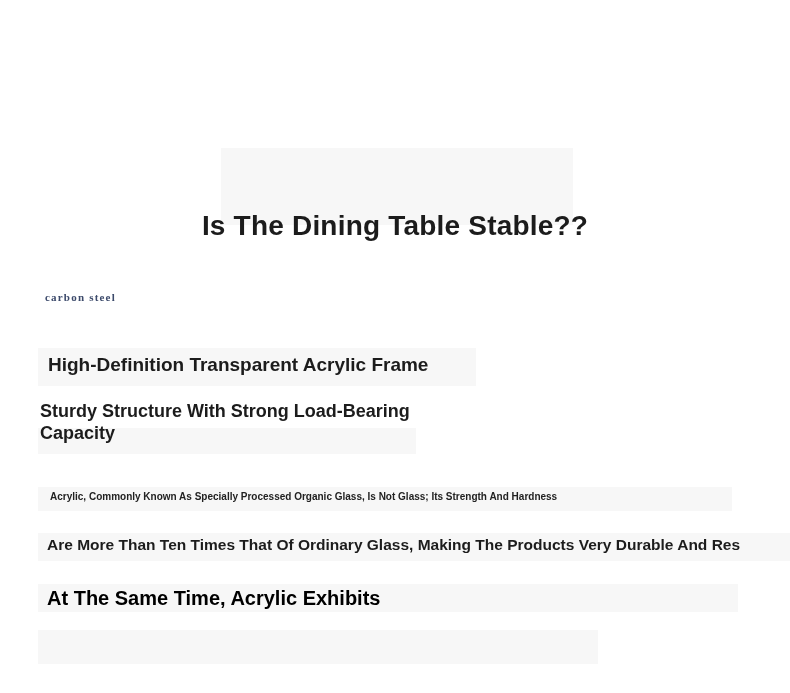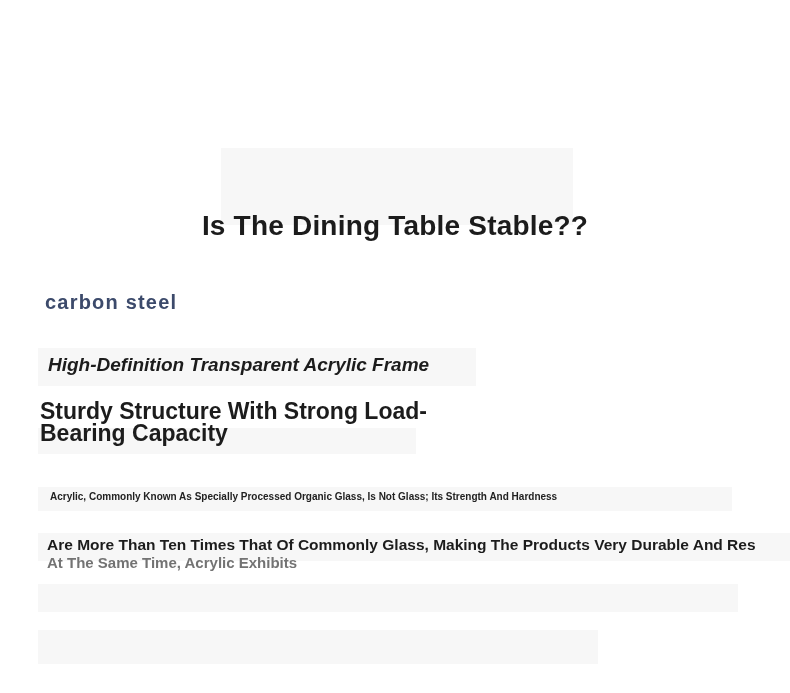--- a/index.html
+++ b/index.html
@@ -43,39 +43,39 @@
     font-size: 28px;
     font-weight: bold;
     color: #1c1c1c;
     letter-spacing: 0.2px;
     margin-top: 40px;
   }
 
   #subject-label {
     top: 291px;
     left: 45px;
-    font-size: 20px;
+    font-size: 11px;
     font-weight: bold;
     color: #3c4a6b;
     letter-spacing: 1.2px;
+    font-family: Liberation Serif, serif;
   }
 
   #feature-1 {
     top: 354px;
     left: 48px;
     font-size: 19px;
     font-weight: bold;
     color: #1c1c1c;
-    font-style: italic;
   }
 
   #feature-2 {
     top: 400px;
     left: 40px;
-    font-size: 23px;
+    font-size: 18px;
     font-weight: bold;
     color: #1c1c1c;
     line-height: 22px;
     white-space: normal;
     width: 430px;
   }
 
   #body-1 {
     top: 491px;
     left: 50px;
@@ -86,25 +86,25 @@
 
   #body-2 {
     top: 536px;
     left: 47px;
     font-size: 15.5px;
     font-weight: bold;
     color: #1c1c1c;
   }
 
   #body-3 {
-    top: 554px;
+    top: 587px;
     left: 47px;
-    font-size: 15px;
+    font-size: 20px;
     font-weight: bold;
-    color: #737373;
+    color: #000000;
   }
 
   #body-4 {
     top: 634px;
     left: 48px;
     font-size: 12.5px;
     font-weight: bold;
     color: #222;
     line-height: 14.5px;
     white-space: normal;
@@ -127,18 +127,18 @@
   <div class="txt" id="headline">Is The Dining Table Stable??</div>
 
   <div class="txt" id="subject-label">carbon steel</div>
 
   <div class="txt" id="feature-1">High-Definition Transparent Acrylic Frame</div>
 
   <div class="txt" id="feature-2">Sturdy Structure With Strong Load-Bearing Capacity</div>
 
   <div class="txt" id="body-1">Acrylic, Commonly Known As Specially Processed Organic Glass, Is Not Glass; Its Strength And Hardness</div>
 
-  <div class="txt" id="body-2">Are More Than Ten Times That Of Commonly Glass, Making The Products Very Durable And Res</div>
+  <div class="txt" id="body-2">Are More Than Ten Times That Of Ordinary Glass, Making The Products Very Durable And Res</div>
 
   <div class="txt" id="body-3">At The Same Time, Acrylic Exhibits</div>
 
 
 </div>
 
 </body></html>

